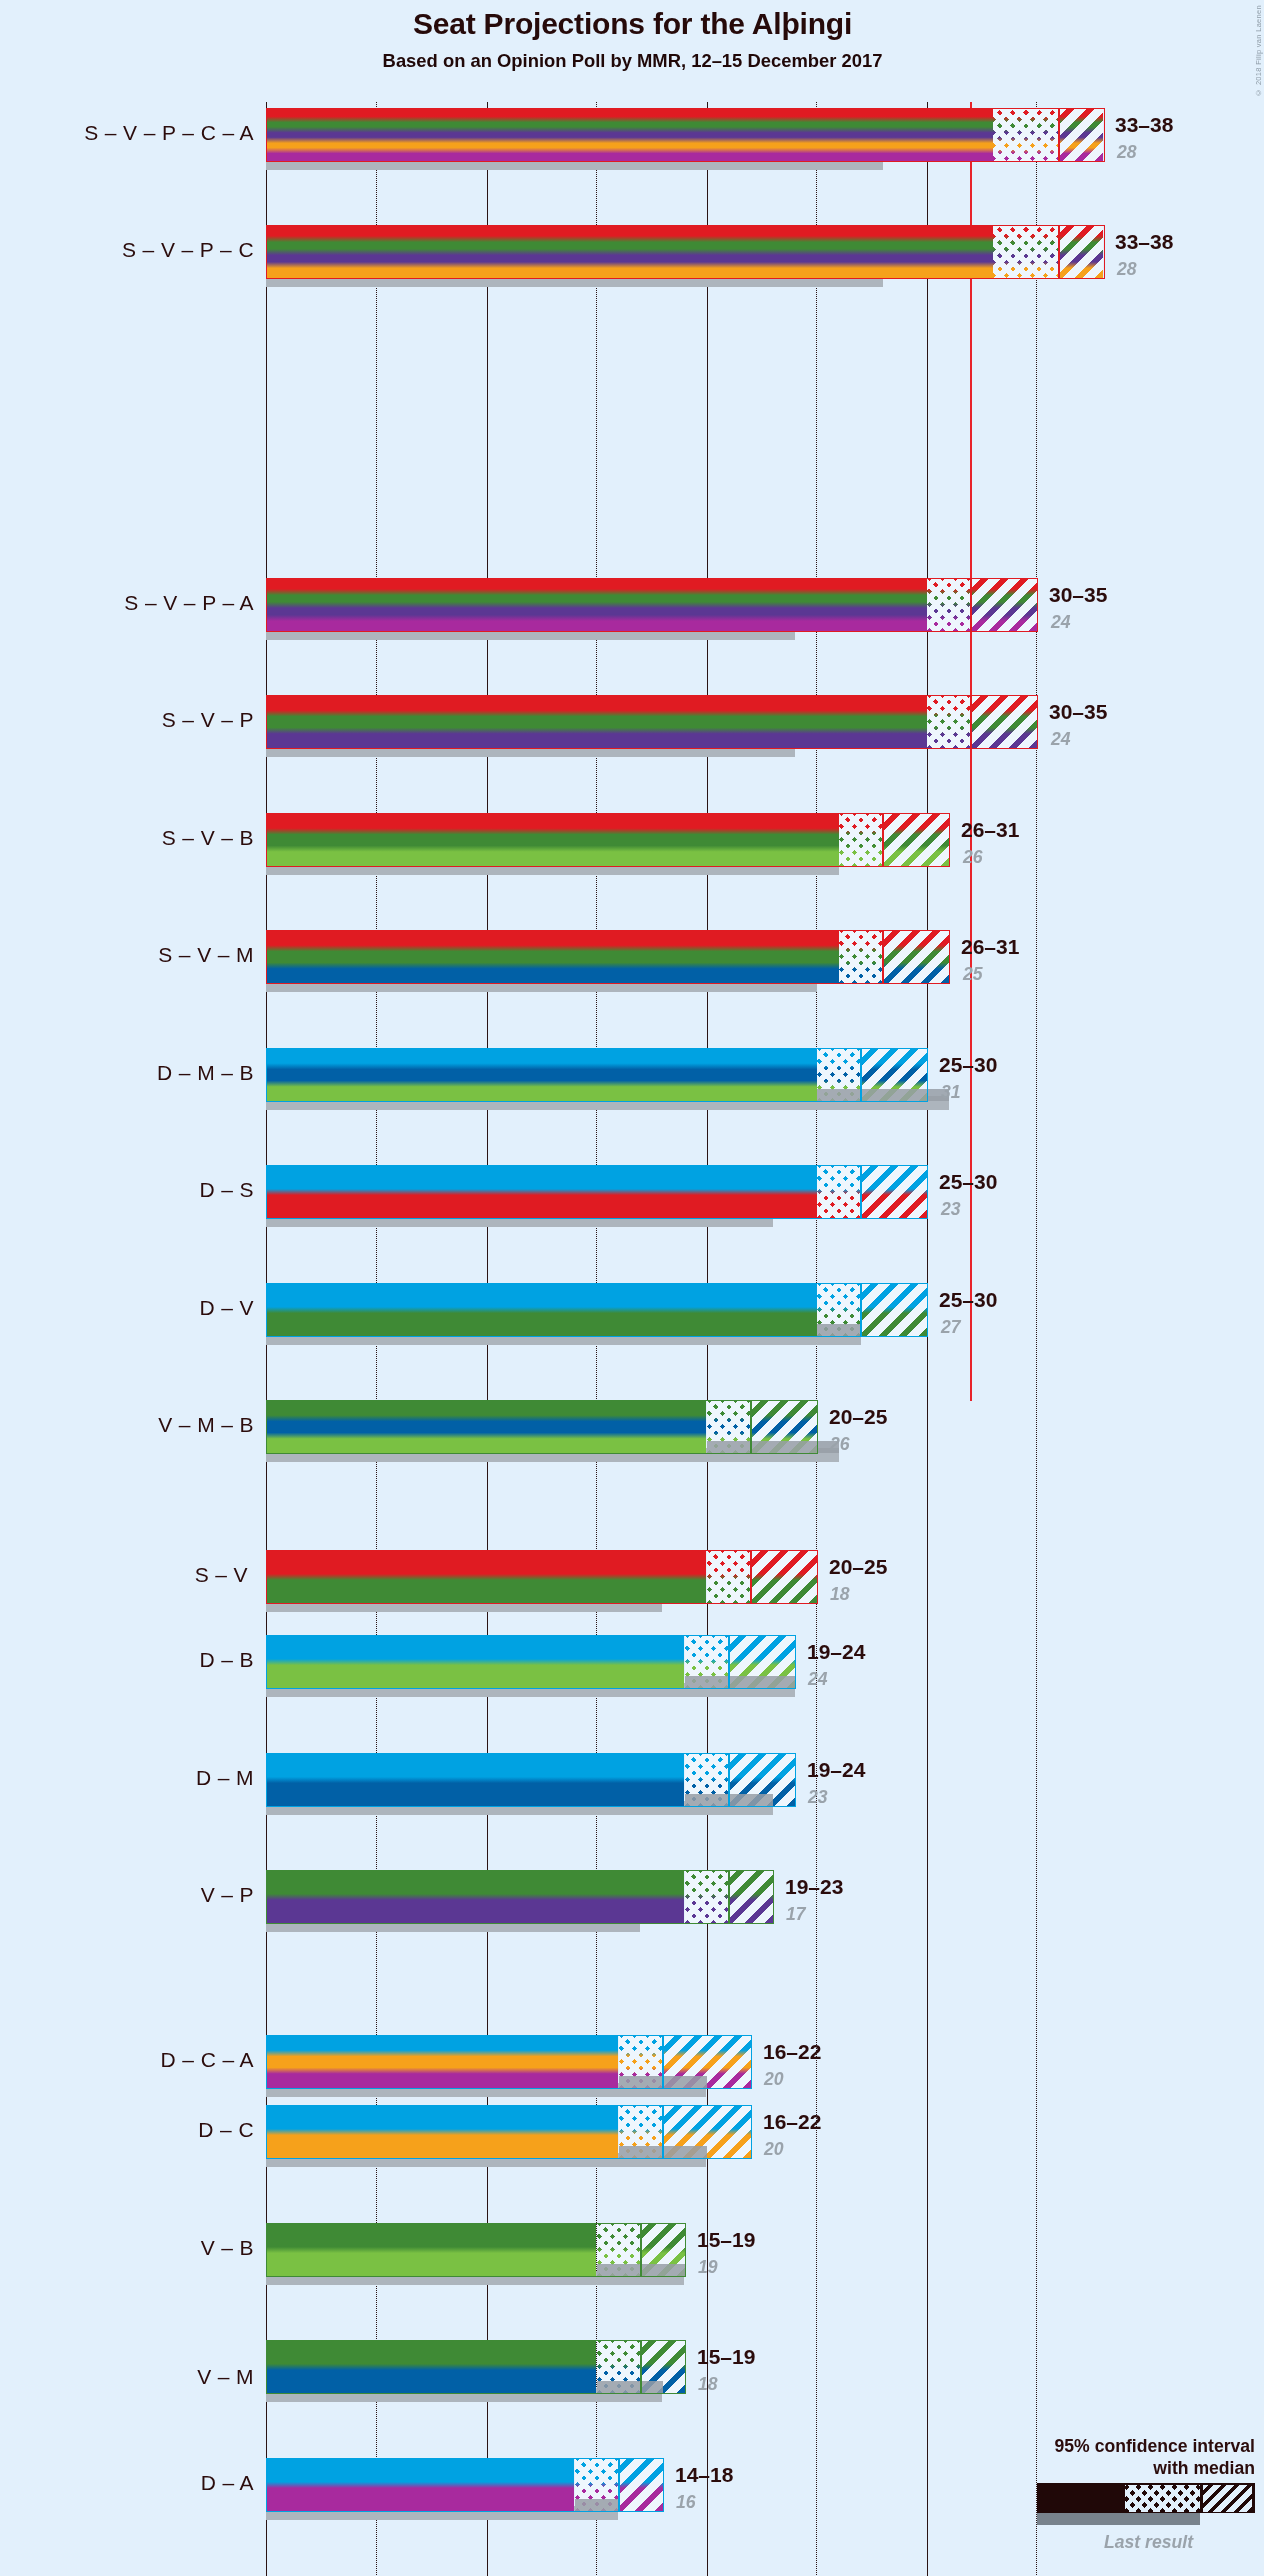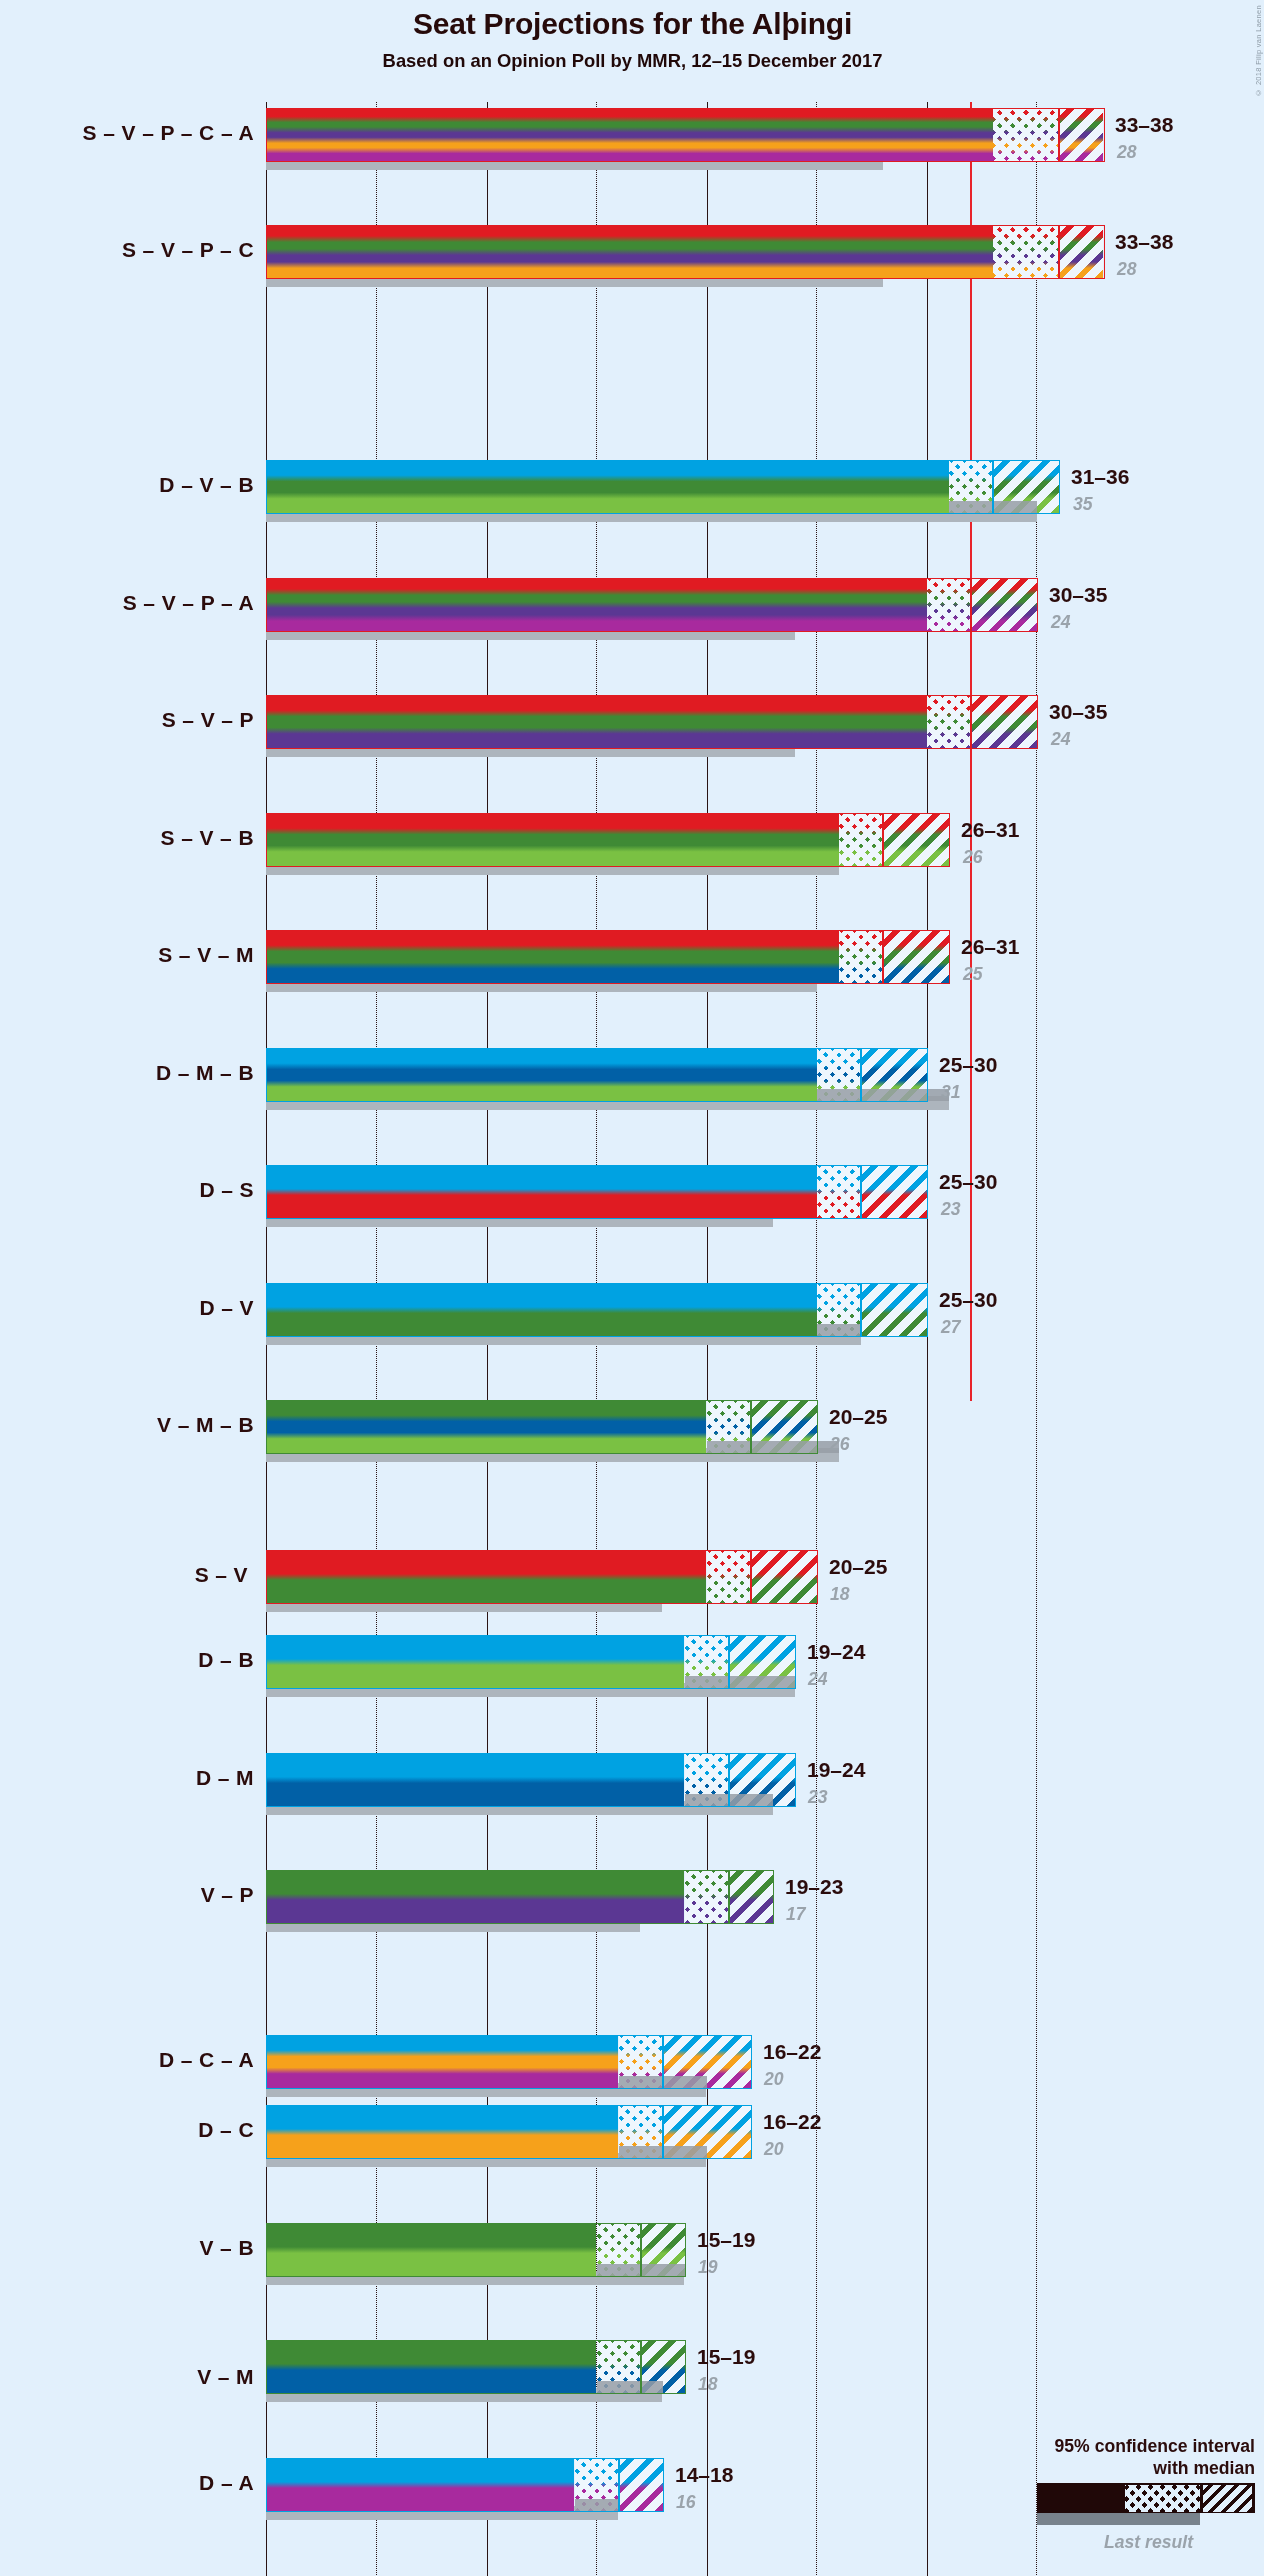--- a/index.html
+++ b/index.html
@@ -29,21 +29,21 @@
   .gridline{position:absolute;width:0.8px;background:#2b1414;}
   .gridline.dotted{
     background:none;
     border-left:1.7px dotted #2b1414;width:0;
   }
   .majorline{position:absolute;width:1.7px;background:#e8232a;}
 
   .row{position:absolute;left:0;}
   .rowlabel{
     position:absolute;right:0;text-align:right;
-    font-size:21px;font-weight:bold;color:#2b0c0c;
+    font-size:21px;font-weight:normal;color:#2b0c0c;
     letter-spacing:0.4px;white-space:nowrap;
   }
   .seg{position:absolute;top:0;overflow:hidden;}
   .ciborder{position:absolute;top:0;box-sizing:border-box;}
   .hatchmask{position:absolute;top:0;left:0;width:100%;height:100%;}
   .lastresult{position:absolute;background:#adb5bd;}
   .valuelabel{
     position:absolute;font-size:21px;font-weight:bold;color:#2b0c0c;
     white-space:nowrap;letter-spacing:0px;
   }
@@ -119,36 +119,20 @@
         <div class="hatchmask" style="background: repeating-linear-gradient(45deg, transparent 0px, transparent 4.2px, rgb(238, 246, 253) 4.2px, rgb(238, 246, 253) 9.2px), repeating-linear-gradient(-45deg, transparent 0px, transparent 4.2px, rgb(238, 246, 253) 4.2px, rgb(238, 246, 253) 9.2px);"></div>
       </div>
       <div class="seg" style="left: 1059px; width: 44px; height: 52px; background: linear-gradient(rgb(224, 27, 34) 0%, rgb(224, 27, 34) 19%, rgb(63, 138, 53) 31%, rgb(63, 138, 53) 44%, rgb(91, 55, 147) 56%, rgb(91, 55, 147) 69%, rgb(246, 161, 27) 81%, rgb(246, 161, 27) 100%);">
         <div class="hatchmask" style="background: repeating-linear-gradient(-45deg, transparent 0px, transparent 5.9px, rgb(238, 246, 253) 5.9px, rgb(238, 246, 253) 14.2px);"></div>
       </div>
       <div class="ciborder" style="left: 266px; width: 839px; height: 54px; top: -0.8px; border: 1.7px solid rgb(224, 27, 34);"></div>
       <div class="ciborder" style="left: 1058px; width: 1.7px; height: 52px; top: 0px; background: rgb(224, 27, 34);"></div>
       <div class="valuelabel" style="left: 1115px; top: 4.2px;">33–38</div>
       <div class="lastlabel" style="left: 1117px; top: 33px;">28</div>
     </div>
-    <div class="row" style="top: 461px; width: 1265px; height: 117px;">
-      <div class="rowlabel" style="right: 1011px; top: 11.7px;">D – V – B</div>
-      <div class="lastresult" style="left: 266px; top: 47px; width: 771px; height: 14.2px;"></div>
-      <div class="seg" style="left: 266px; width: 683px; height: 52px; background: linear-gradient(rgb(0, 162, 226) 0%, rgb(0, 162, 226) 27.3333%, rgb(63, 138, 53) 39.3333%, rgb(63, 138, 53) 60.6667%, rgb(122, 193, 67) 72.6667%, rgb(122, 193, 67) 100%);"></div>
-      <div class="seg" style="left: 949px; width: 44px; height: 52px; background: linear-gradient(rgb(0, 162, 226) 0%, rgb(0, 162, 226) 27.3333%, rgb(63, 138, 53) 39.3333%, rgb(63, 138, 53) 60.6667%, rgb(122, 193, 67) 72.6667%, rgb(122, 193, 67) 100%);">
-        <div class="hatchmask" style="background: repeating-linear-gradient(45deg, transparent 0px, transparent 4.2px, rgb(238, 246, 253) 4.2px, rgb(238, 246, 253) 9.2px), repeating-linear-gradient(-45deg, transparent 0px, transparent 4.2px, rgb(238, 246, 253) 4.2px, rgb(238, 246, 253) 9.2px);"></div>
-      </div>
-      <div class="seg" style="left: 993px; width: 66px; height: 52px; background: linear-gradient(rgb(0, 162, 226) 0%, rgb(0, 162, 226) 27.3333%, rgb(63, 138, 53) 39.3333%, rgb(63, 138, 53) 60.6667%, rgb(122, 193, 67) 72.6667%, rgb(122, 193, 67) 100%);">
-        <div class="hatchmask" style="background: repeating-linear-gradient(-45deg, transparent 0px, transparent 5.9px, rgb(238, 246, 253) 5.9px, rgb(238, 246, 253) 14.2px);"></div>
-      </div>
-      <div style="position: absolute; left: 949px; width: 88px; top: 40px; height: 11.7px; background: rgba(150, 158, 166, 0.85); pointer-events: none;"></div>
-      <div class="ciborder" style="left: 266px; width: 794px; height: 54px; top: -0.8px; border: 1.7px solid rgb(0, 162, 226);"></div>
-      <div class="ciborder" style="left: 992px; width: 1.7px; height: 52px; top: 0px; background: rgb(0, 162, 226);"></div>
-      <div class="valuelabel" style="left: 1071px; top: 4.2px;">31–36</div>
-      <div class="lastlabel" style="left: 1073px; top: 33px;">35</div>
-    </div>
     <div class="row" style="top: 579px; width: 1265px; height: 117px;">
       <div class="rowlabel" style="right: 1011px; top: 11.7px;">S – V – P – A</div>
       <div class="lastresult" style="left: 266px; top: 47px; width: 529px; height: 14.2px;"></div>
       <div class="seg" style="left: 266px; width: 661px; height: 52px; background: linear-gradient(rgb(224, 27, 34) 0%, rgb(224, 27, 34) 19%, rgb(63, 138, 53) 31%, rgb(63, 138, 53) 44%, rgb(91, 55, 147) 56%, rgb(91, 55, 147) 69%, rgb(168, 42, 158) 81%, rgb(168, 42, 158) 100%);"></div>
       <div class="seg" style="left: 927px; width: 44px; height: 52px; background: linear-gradient(rgb(224, 27, 34) 0%, rgb(224, 27, 34) 19%, rgb(63, 138, 53) 31%, rgb(63, 138, 53) 44%, rgb(91, 55, 147) 56%, rgb(91, 55, 147) 69%, rgb(168, 42, 158) 81%, rgb(168, 42, 158) 100%);">
         <div class="hatchmask" style="background: repeating-linear-gradient(45deg, transparent 0px, transparent 4.2px, rgb(238, 246, 253) 4.2px, rgb(238, 246, 253) 9.2px), repeating-linear-gradient(-45deg, transparent 0px, transparent 4.2px, rgb(238, 246, 253) 4.2px, rgb(238, 246, 253) 9.2px);"></div>
       </div>
       <div class="seg" style="left: 971px; width: 66px; height: 52px; background: linear-gradient(rgb(224, 27, 34) 0%, rgb(224, 27, 34) 19%, rgb(63, 138, 53) 31%, rgb(63, 138, 53) 44%, rgb(91, 55, 147) 56%, rgb(91, 55, 147) 69%, rgb(168, 42, 158) 81%, rgb(168, 42, 158) 100%);">
         <div class="hatchmask" style="background: repeating-linear-gradient(-45deg, transparent 0px, transparent 5.9px, rgb(238, 246, 253) 5.9px, rgb(238, 246, 253) 14.2px);"></div>
       </div>

